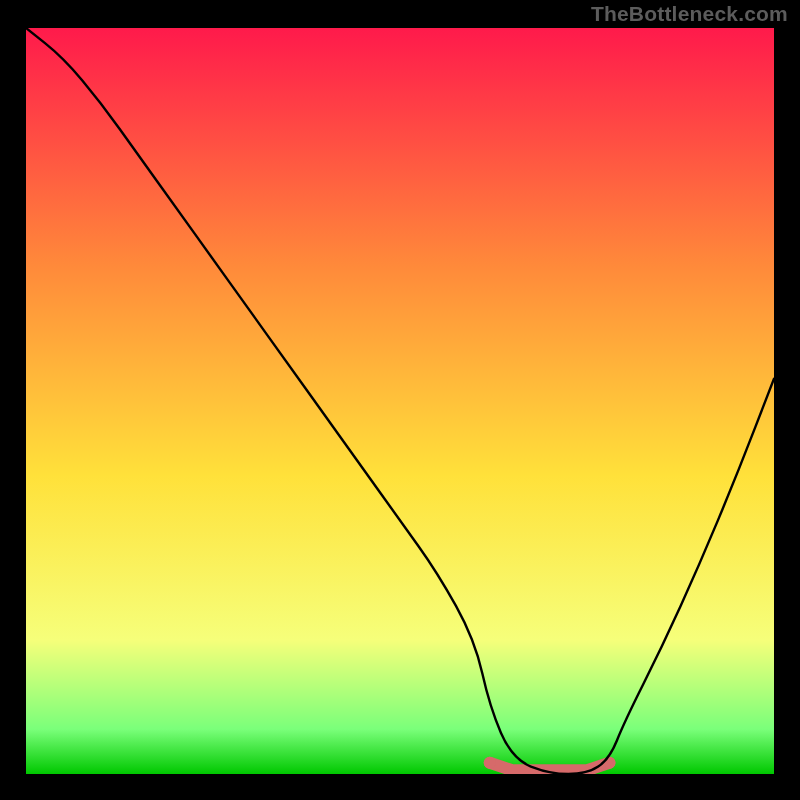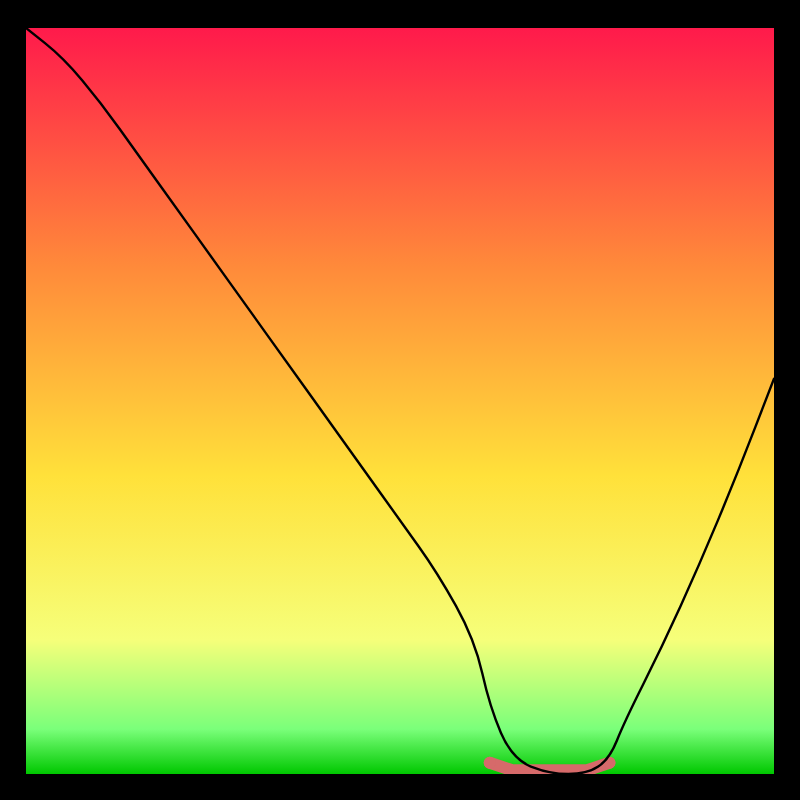--- a/index.html
+++ b/index.html
@@ -33,20 +33,21 @@
     height: 746px;
   }
   .plot svg {
     display: block;
   }
 </style>
 </head>
 <body>
 
 <div class="frame">
+  <div class="watermark">TheBottleneck.com</div>
 
   <div class="plot">
     <svg id="chart-svg" width="748" height="746" viewBox="0 0 748 746">
       <defs>
         <linearGradient id="bgGrad" x1="0" y1="0" x2="0" y2="1">
           <stop id="g0" offset="0%" stop-color="#ff1a4b"></stop>
           <stop id="g1" offset="32%" stop-color="#ff8a3a"></stop>
           <stop id="g2" offset="60%" stop-color="#ffe13a"></stop>
           <stop id="g3" offset="82%" stop-color="#f6ff7a"></stop>
           <stop id="g4" offset="94%" stop-color="#7aff7a"></stop>

